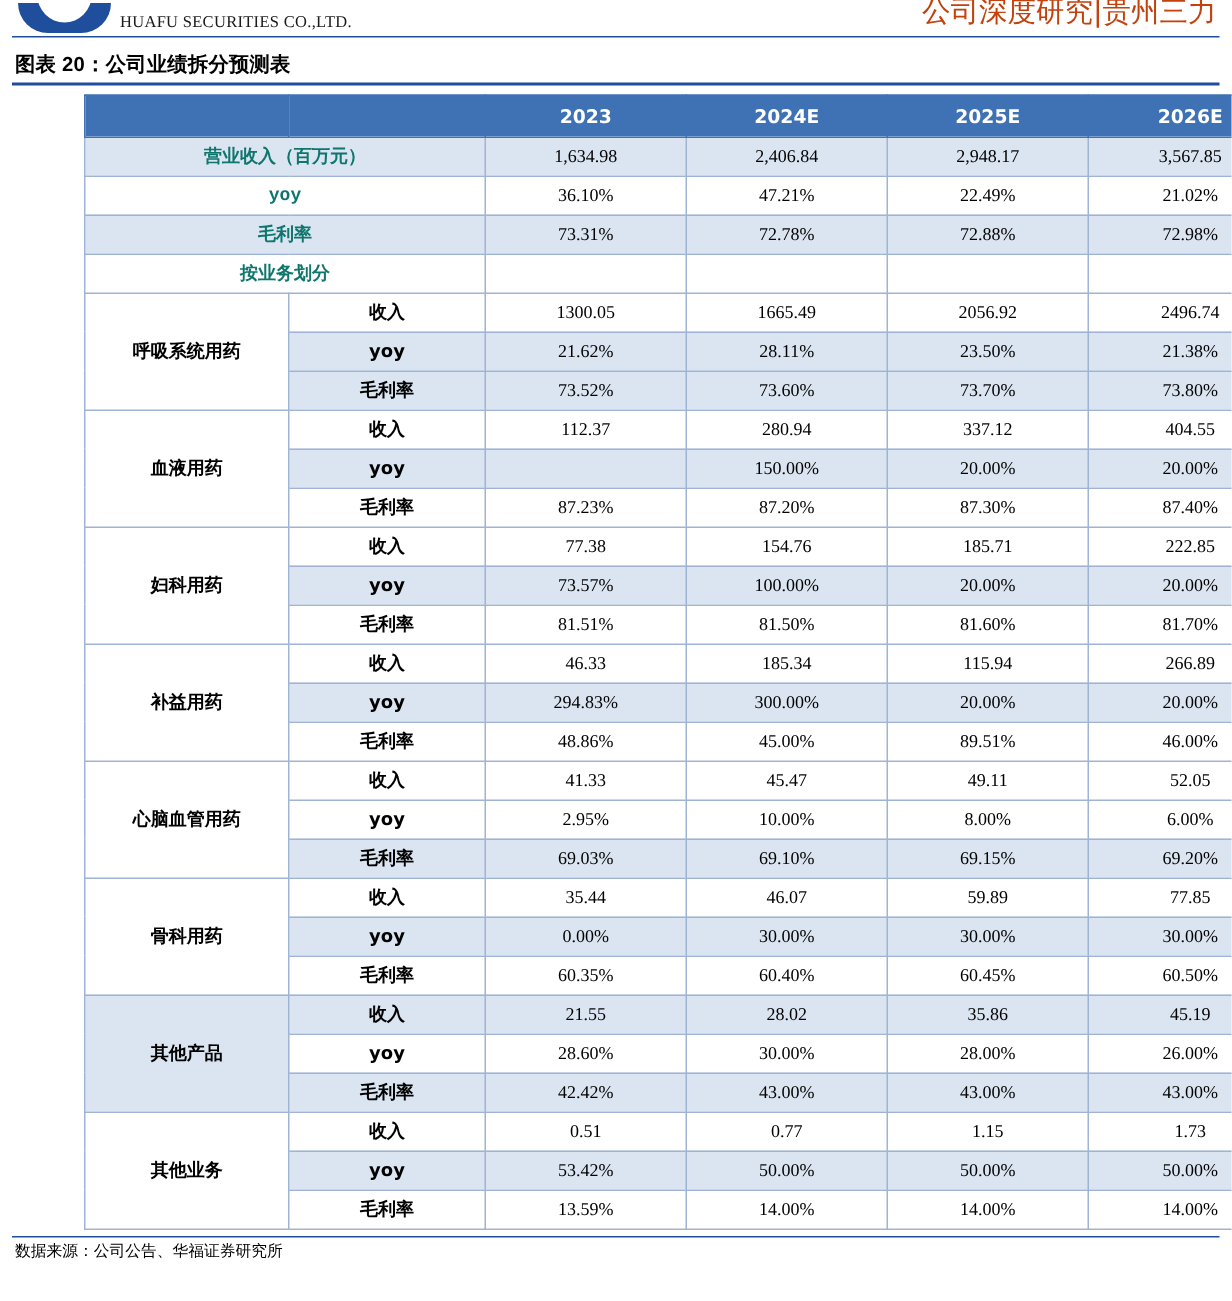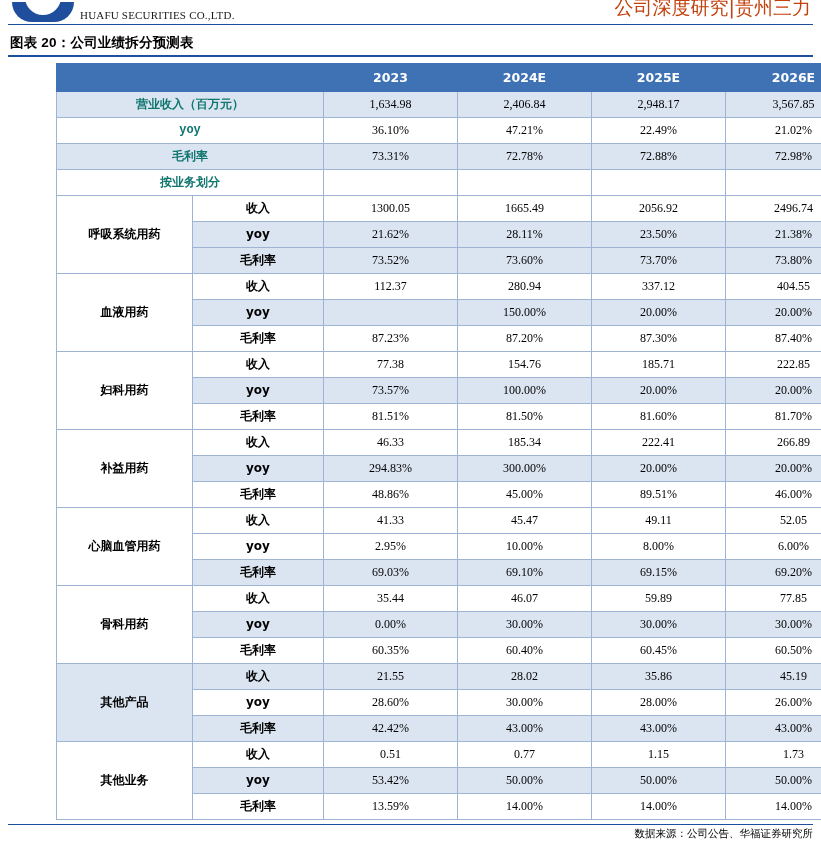--- a/index.html
+++ b/index.html
@@ -149,21 +149,20 @@
   }
   td.group {
     font-family: "DejaVu Sans", sans-serif;
     font-weight: bold;
     font-size: 12.5px;
     background: #ffffff;
   }
   
   .footer {
     margin-top: 4px;
-    text-align: right;
   }
   .footer-rule {
     height: 1px;
     background: #1f4e9c;
     margin-bottom: 2px;
   }
   .footer-note {
     font-family: "DejaVu Sans", sans-serif;
     font-size: 10.5px;
     color: #000000;
@@ -304,21 +303,21 @@
         <td class="num">81.50%</td>
         <td class="num">81.60%</td>
         <td class="num">81.70%</td>
       </tr>
 
       <tr class="plain">
         <td class="group" rowspan="3">补益用药</td>
         <td class="sub">收入</td>
         <td class="num">46.33</td>
         <td class="num">185.34</td>
-        <td class="num">222.41</td>
+        <td class="num">115.94</td>
         <td class="num">266.89</td>
       </tr>
       <tr class="shade">
         <td class="sub">yoy</td>
         <td class="num">294.83%</td>
         <td class="num">300.00%</td>
         <td class="num">20.00%</td>
         <td class="num">20.00%</td>
       </tr>
       <tr class="plain">

